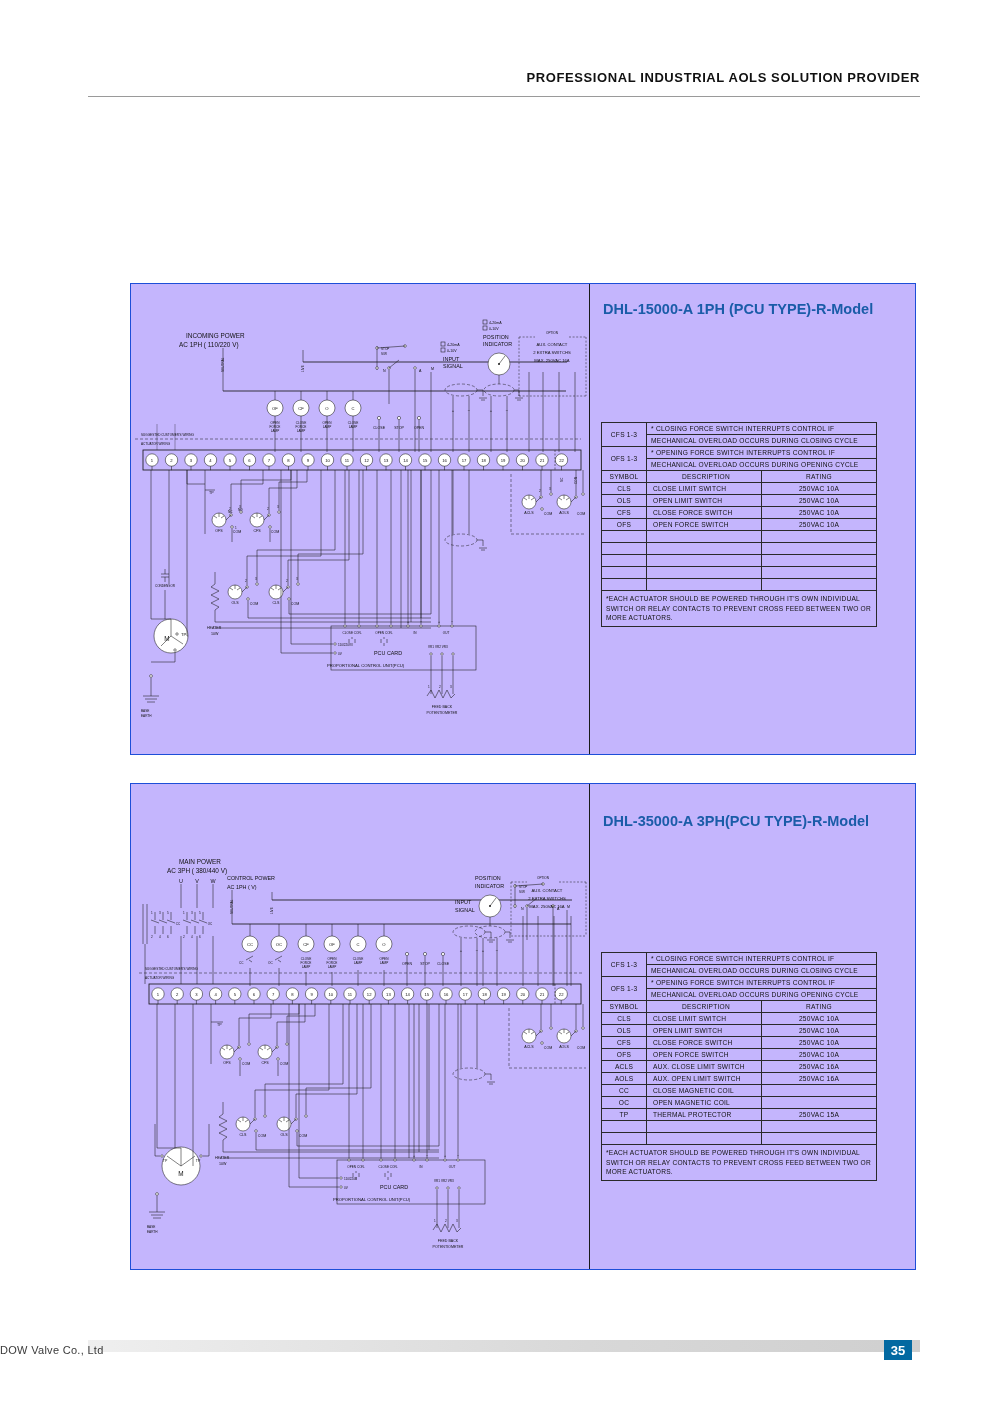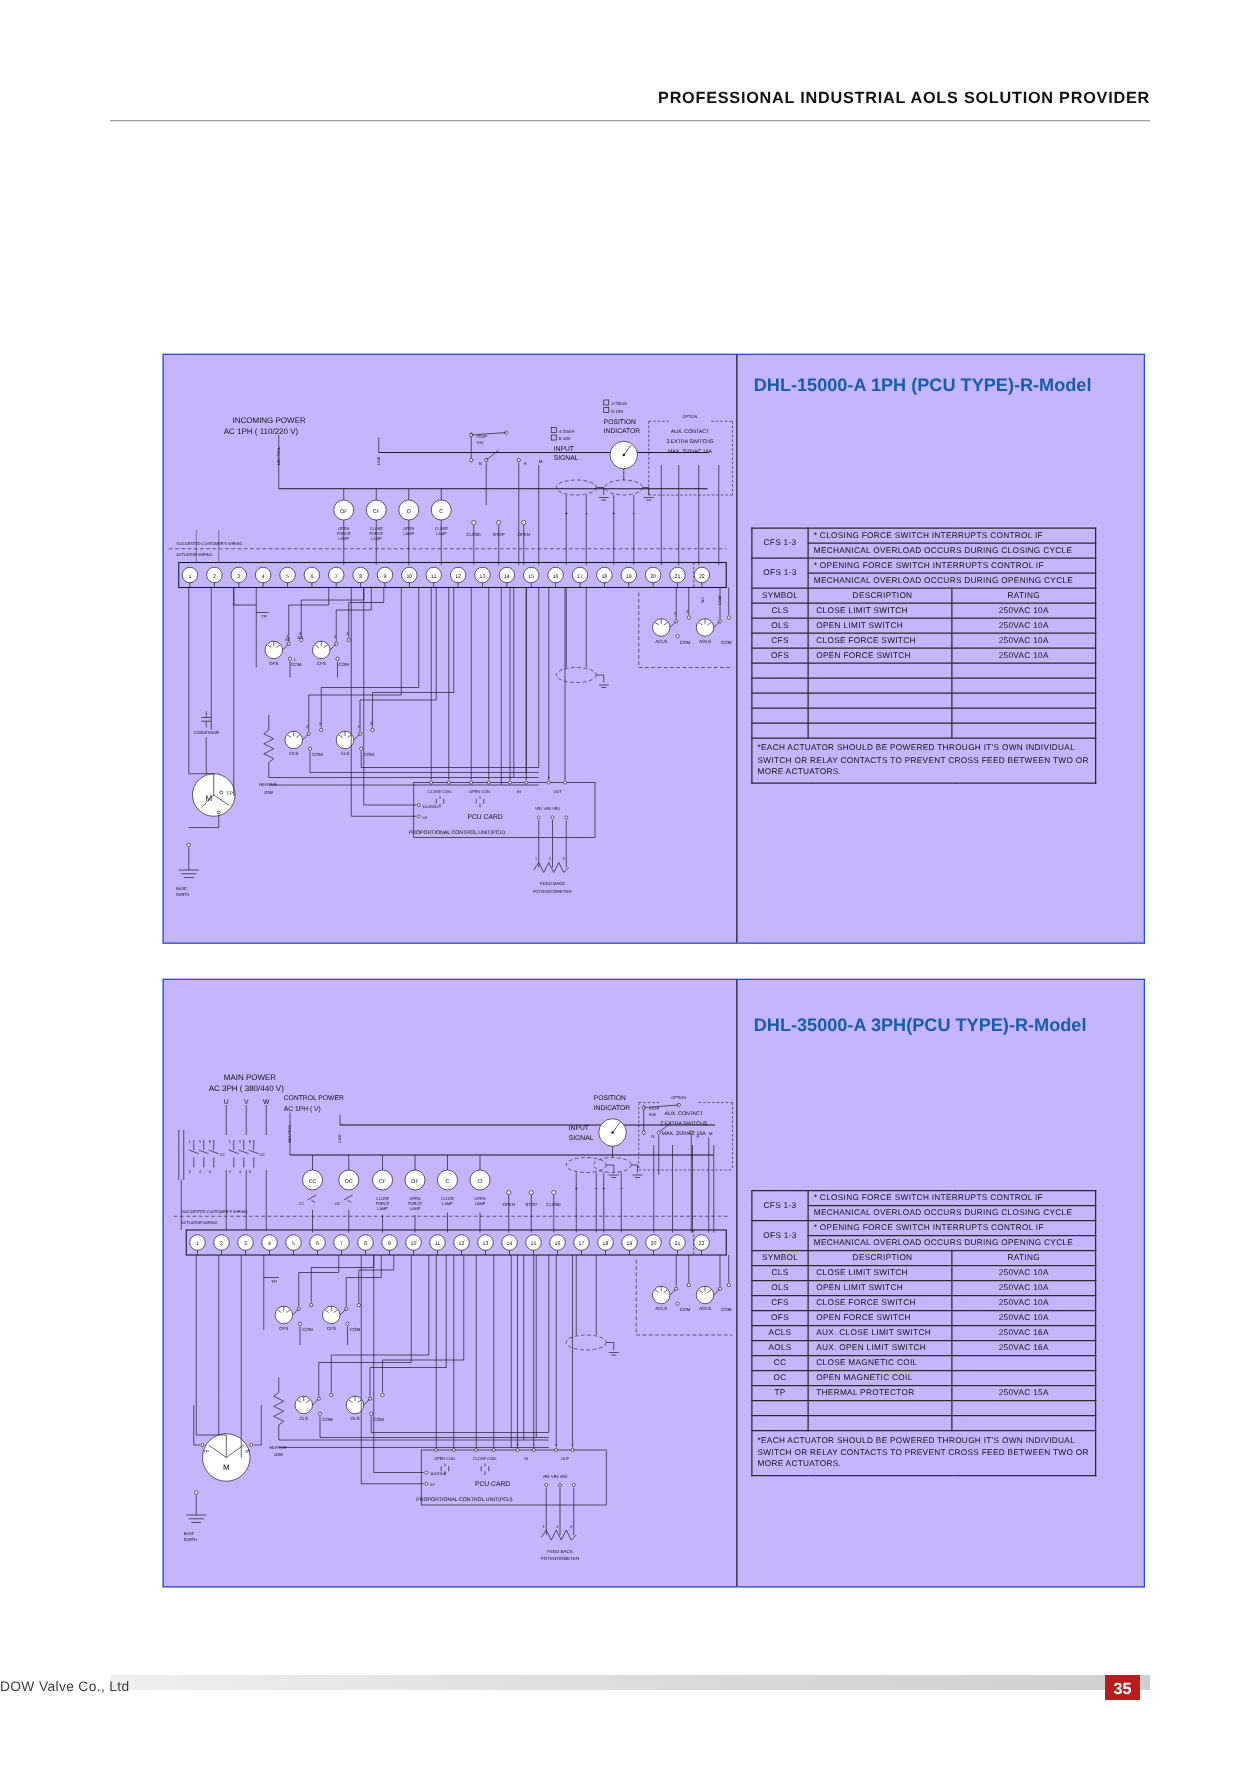--- a/index.html
+++ b/index.html
@@ -29,21 +29,21 @@
   .footer-bar{
     position:absolute;left:88px;top:1340px;width:832px;height:12px;
     background:linear-gradient(to right,#efefef,#d8d8d8 60%,#cfcfcf);
   }
   .footer-brand{
     position:absolute;top:1344px;left:0;width:880px;
     font-size:11px;color:#3a3a3a;letter-spacing:.3px;
   }
   .footer-page{
     position:absolute;left:884px;top:1340px;width:28px;height:20px;
-    background:#b91c1c;color:#fff;font-size:13px;font-weight:bold;
+    background:#0369a1;color:#fff;font-size:13px;font-weight:bold;
     display:flex;align-items:center;justify-content:center;
   }
 
   
   .figure{
     position:absolute;border:1px solid #1d4ed8;background:#c4b5fd;padding-left:24px;
   }
   #figure-1{left:130px;top:283px;width:760px;height:470px;}
   #figure-2{left:130px;top:783px;width:760px;height:485px;}
 

